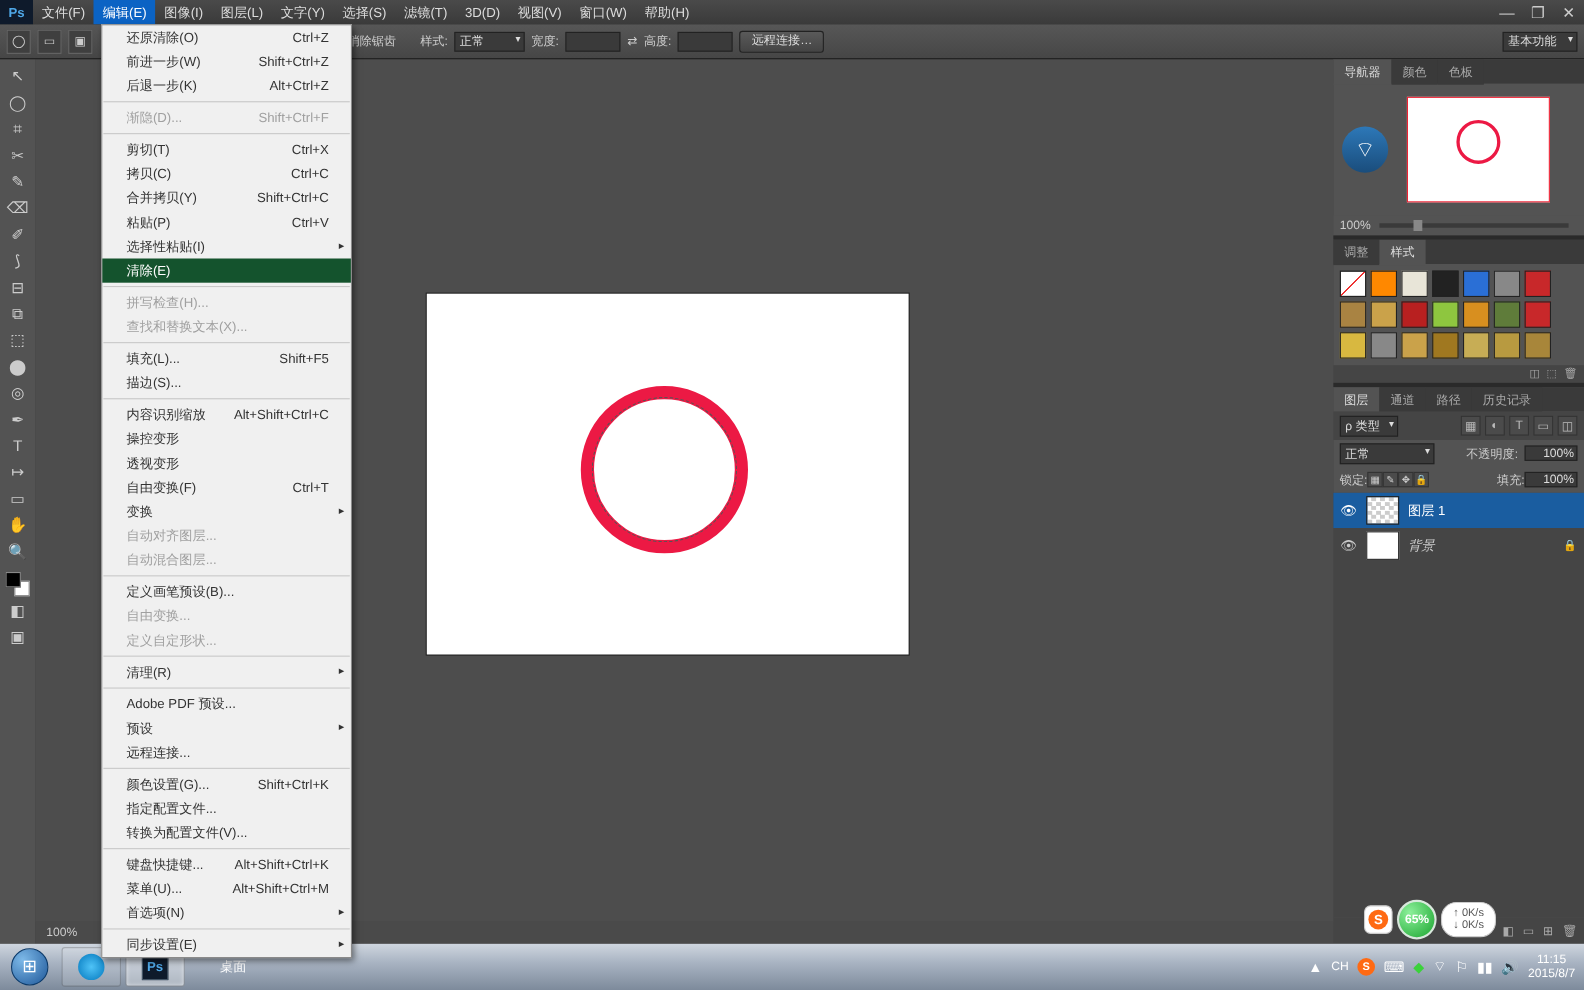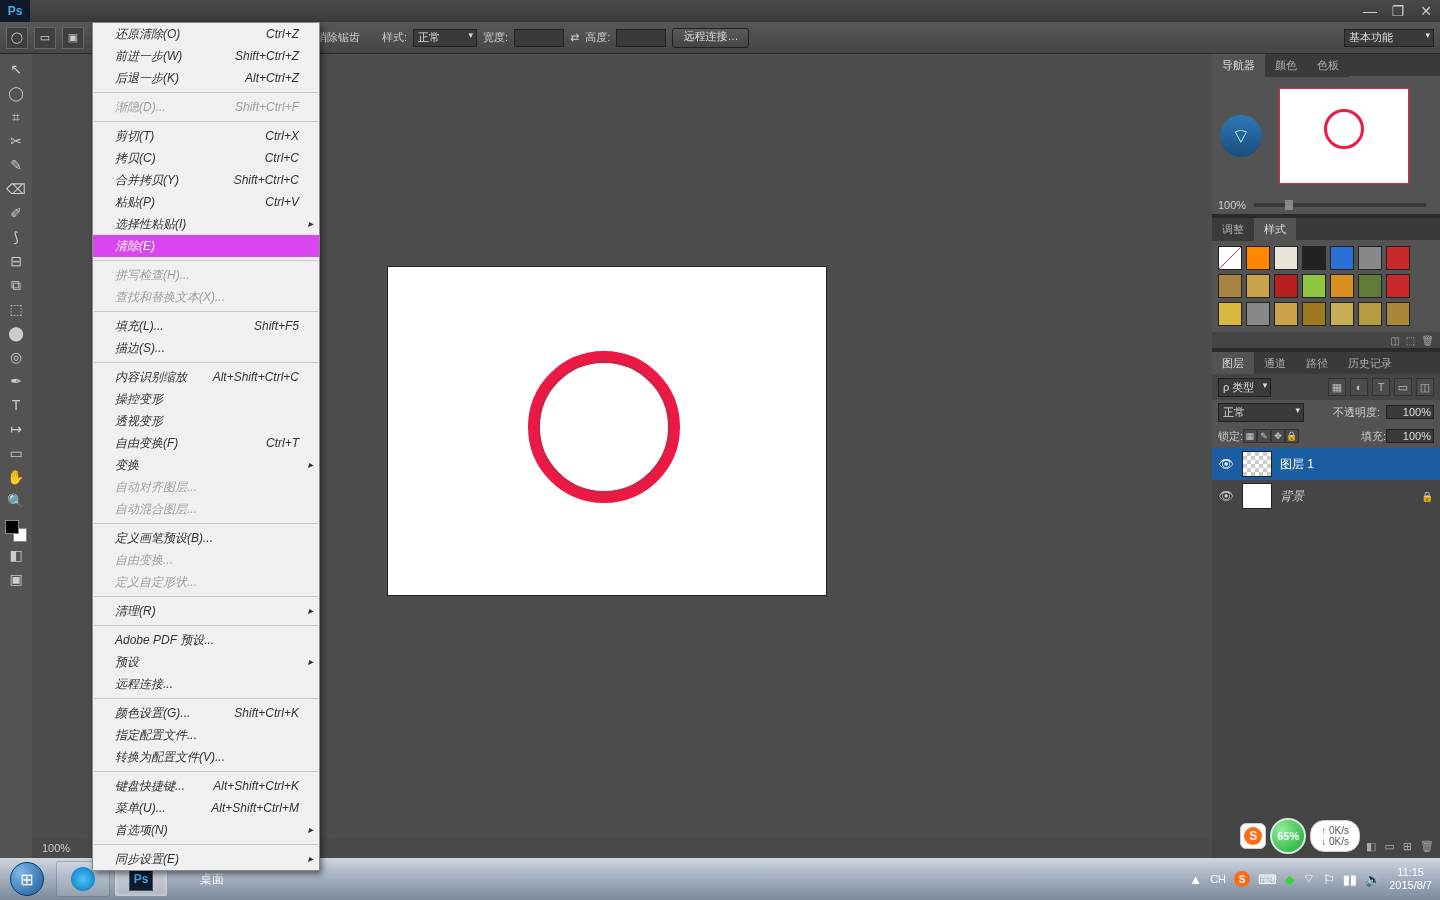--- a/index.html
+++ b/index.html
@@ -35,25 +35,25 @@
 .tabbar .tab { background:#525252; color:#ccc; font-size:11px; padding:4px 14px 4px 10px; border-top-left-radius:3px; border-top-right-radius:3px; }
 .canvas-wrap { flex:1; background:#4d4d4d; display:flex; align-items:center; justify-content:center; position:relative; overflow:hidden; }
 .doc { margin-left:-30px; margin-top:-30px; width:438px; height:328px; background:#fff; box-shadow:0 0 0 1px #222; position:relative; }
 .ring { position:absolute; left:140px; top:84px; width:152px; height:152px; border-radius:50%; border:12px solid #ec1944; }
 .ring .sel { position:absolute; inset:-2px; border:1px dashed #555; border-radius:50%; }
 .status { height:20px; background:#4a4a4a; color:#ccc; font-size:11px; padding-left:10px; display:flex; align-items:center; }
 
 
 .dropdown { position:absolute; top:22px; left:92px; width:228px; background:#f0f0f0; border:1px solid #8a8a8a; box-shadow:2px 3px 6px rgba(0,0,0,.5); font-size:12px; color:#333; z-index:500; }
 .dropdown .ditem { display:flex; justify-content:space-between; padding:3px 20px 3px 22px; white-space:nowrap; line-height:16px; }
-.dropdown .ditem.hl { background:#d946ef; color:#fff; }
+.dropdown .ditem.hl { background:#14532d; color:#fff; }
 .dropdown .ditem.dis { color:#a0a0a0; }
 .dropdown .sep { height:1px; background:#c8c8c8; margin:3px 1px; }
 .dropdown .sub::after { content:"▸"; font-size:10px; position:absolute; right:6px; }
-.dropdown .ditem { position:relative;font-style:italic; }
+.dropdown .ditem { position:relative; }
 
 
 .rpanels { width:228px; background:#535353; display:flex; flex-direction:column; font-size:11px; color:#ccc; }
 .panel-tabs { height:22px; background:#3a3a3a; display:flex; align-items:center; }
 .panel-tabs span { padding:4px 10px; background:#3a3a3a; color:#aaa; }
 .panel-tabs span.act { background:#535353; color:#ddd; }
 
 .nav-body { height:120px; display:flex; align-items:center; justify-content:center; gap:10px; position:relative;}
 .wifi-badge { width:42px; height:42px; border-radius:50%; background:linear-gradient(#2d78b8,#1a4d7c); display:flex; align-items:center; justify-content:center; color:#fff; font-size:20px; position:absolute; left:8px;}
 .nav-thumb { width:130px; height:96px; border:1px solid #e23; background:#fff; position:relative; margin-left:35px;}
@@ -102,20 +102,33 @@
 .sogou{ width:26px; height:26px; border-radius:6px; background:#fff; border:1px solid #ccc; display:flex; align-items:center; justify-content:center;}
 .sogou span{ width:18px; height:18px; border-radius:50%; background:#ff6a13; color:#fff; font-size:12px; display:flex; align-items:center; justify-content:center; font-weight:bold;}
 .desk-lbl { color:#fff; font-size:12px; padding:0 30px;}
 .tray-icn{ font-size:13px; }
 </style>
 </head>
 <body>
 
 <div class="menubar">
   <div class="ps-logo">Ps</div>
+  <div id="menuitems" style="display: flex;">
+      <div class="mitem">文件(F)</div>
+      <div class="mitem open">编辑(E)</div>
+      <div class="mitem">图像(I)</div>
+      <div class="mitem">图层(L)</div>
+      <div class="mitem">文字(Y)</div>
+      <div class="mitem">选择(S)</div>
+      <div class="mitem">滤镜(T)</div>
+      <div class="mitem">3D(D)</div>
+      <div class="mitem">视图(V)</div>
+      <div class="mitem">窗口(W)</div>
+      <div class="mitem">帮助(H)</div>
+    </div>
   <div class="win-ctrls">
     <div>—</div>
     <div>❐</div>
     <div>✕</div>
   </div>
 </div>
 
 <div class="optbar">
   <div class="opt-icon">◯</div>
   <div class="opt-icon">▭</div>
@@ -124,21 +137,21 @@
   <span>消除锯齿</span>
   <span style="width:10px"></span>
   <span>样式:</span>
   <div class="opt-sel" style="width:64px">正常</div>
   <span>宽度:</span>
   <div class="opt-field"></div>
   <span>⇄</span>
   <span>高度:</span>
   <div class="opt-field"></div>
   <div class="opt-btn">远程连接…</div>
-  <div class="right-opt opt-sel" style="width:90px">基本功能</div>
+  <div class="right-opt opt-sel" style="width:68px">基本功能</div>
 </div>
 
 <div class="dropdown" id="dropdown">
     <div class="ditem">
       <span>还原清除(O)</span>
       <span>Ctrl+Z</span>
     </div>
     <div class="ditem">
       <span>前进一步(W)</span>
       <span>Shift+Ctrl+Z</span>

